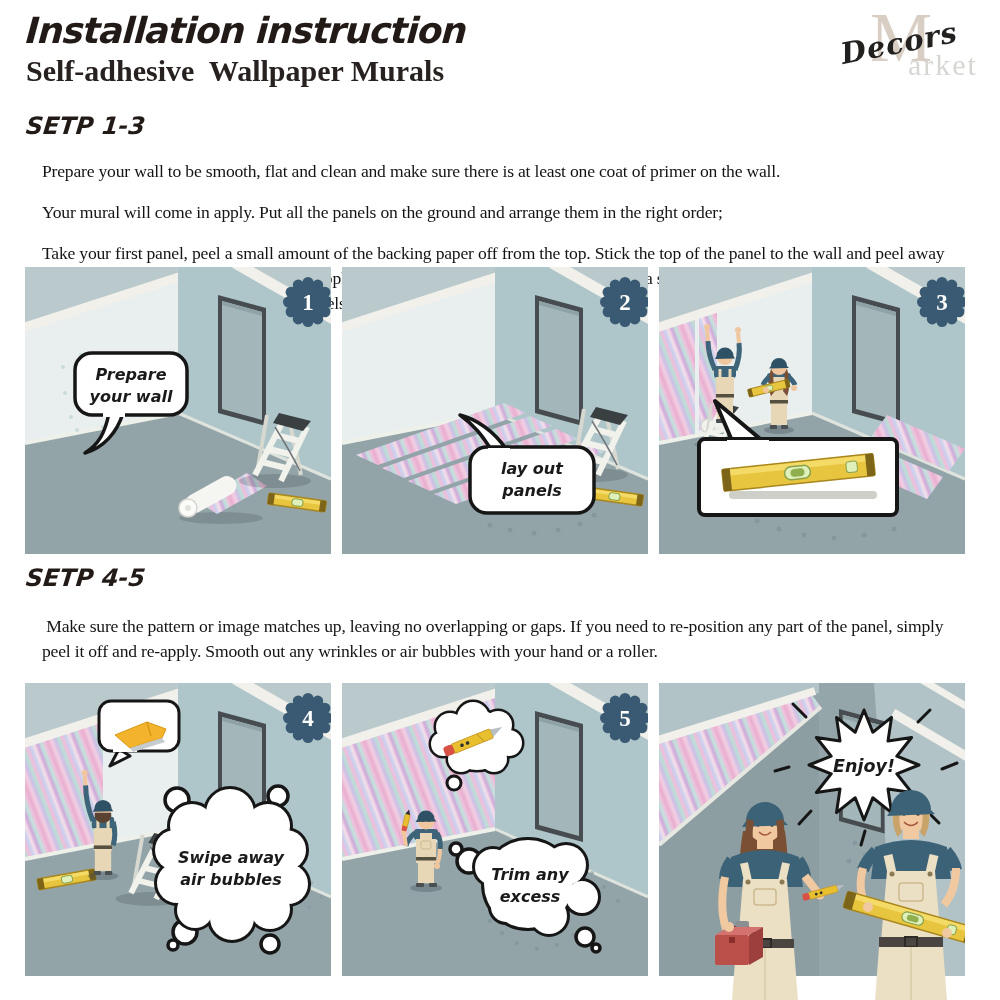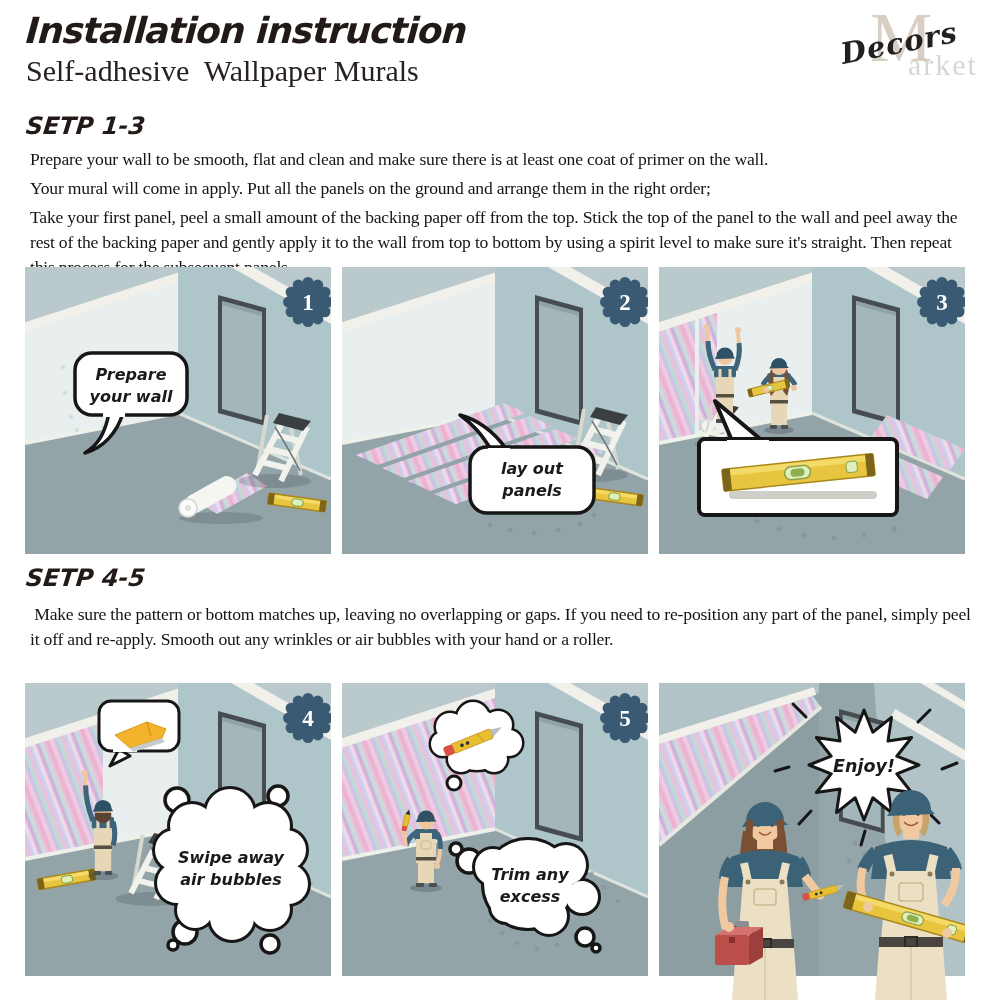--- a/index.html
+++ b/index.html
@@ -1,36 +1,36 @@
 <!DOCTYPE html>
 <html><head>
 <meta charset="utf-8">
 <style>
   html,body{margin:0;padding:0;}
   body{width:1000px;height:1000px;background:#fff;position:relative;overflow:hidden;
        font-family:"Liberation Sans",sans-serif;}
   .abs{position:absolute;}
   .title{left:26px;top:10px;font-family:"DejaVu Sans",sans-serif;font-style:italic;font-weight:900;
          font-size:36px;letter-spacing:-1px;color:#221a17;transform:skewX(-4deg);}
-  .subtitle{left:26px;top:54px;font-family:"Liberation Serif",serif;font-weight:normal;font-size:30px;
+  .subtitle{left:26px;top:54px;font-family:"Liberation Serif",serif;font-weight:bold;font-size:30px;
             color:#272120;white-space:pre;}
   .logo{left:840px;top:10px;width:156px;height:84px;}
   .logo-m{position:absolute;left:30px;top:-12px;font-family:"Liberation Serif",serif;font-size:70px;
           color:#d9cec4;font-weight:normal;}
   .logo-script{position:absolute;left:0px;top:16px;font-family:"DejaVu Serif",serif;font-style:italic;
                font-weight:600;font-size:29px;color:#23211f;transform:rotate(-11deg);letter-spacing:1px;}
   .logo-rest{position:absolute;left:68px;top:38px;font-family:"Liberation Serif",serif;font-size:30px;
              color:#d6d6d2;letter-spacing:2px;}
   .step-heading{font-family:"DejaVu Sans",sans-serif;font-style:italic;font-weight:900;font-size:24px;
                 color:#221a17;letter-spacing:0px;transform:skewX(-6deg);transform-origin:left;}
   .h1{left:26px;top:112px;}
   .h2{left:26px;top:564px;}
   .body-text{left:26px;width:952px;font-family:"Liberation Serif",serif;font-size:17.6px;
              color:#141414;letter-spacing:-0.2px;}
-  .body-text p{margin:4px;line-height:25px;white-space:pre-wrap;}
+  .body-text p{margin:16px;line-height:25px;white-space:pre-wrap;}
   .t1{top:143px;}
   .t2{top:598px;}
   .row{position:absolute;left:25px;display:flex;gap:11px;align-items:flex-start;}
   .row1{top:267px;}
   .row2{top:683px;}
   svg.panel{display:block;}
   .bubble-text{font-family:"DejaVu Sans",sans-serif;font-style:italic;font-weight:bold;
                font-size:16px;fill:#1a1a1a;}
   .bubble-text-lg{font-family:"DejaVu Sans",sans-serif;font-style:italic;font-weight:bold;
                font-size:17.5px;fill:#1a1a1a;}
@@ -296,21 +296,21 @@
     </g>
     <g>
       <use href="#sym-badge" transform="translate(283,35)"></use>
       <text x="283" y="43" text-anchor="middle" class="badge-num">3</text>
     </g>
   </svg>
 </div>
 
 <div class="abs step-heading h2">SETP 4-5</div>
 <div class="abs body-text t2">
-  <p> Make sure the pattern or bottom matches up, leaving no overlapping or gaps. If you need to re-position any part of the panel, simply peel it off and re-apply. Smooth out any wrinkles or air bubbles with your hand or a roller.</p>
+  <p> Make sure the pattern or image matches up, leaving no overlapping or gaps. If you need to re-position any part of the panel, simply peel it off and re-apply. Smooth out any wrinkles or air bubbles with your hand or a roller.</p>
 </div>
 
 <div class="row row2">
 
   <svg class="panel" width="306" height="293" viewBox="0 0 306 293">
     <rect width="306" height="293" fill="#b9c9cc"></rect>
     <polygon points="0,58 78,33 78,163 0,176" fill="url(#mural)"></polygon>
     <polygon points="78,33 153,8 153,146 78,163" fill="#e9efee"></polygon>
     <line x1="-6" y1="62" x2="160" y2="8" stroke="#f2f0ea" stroke-width="9"></line>
     <polygon points="153,0 306,0 306,214 153,146" fill="#aec6ca"></polygon>

